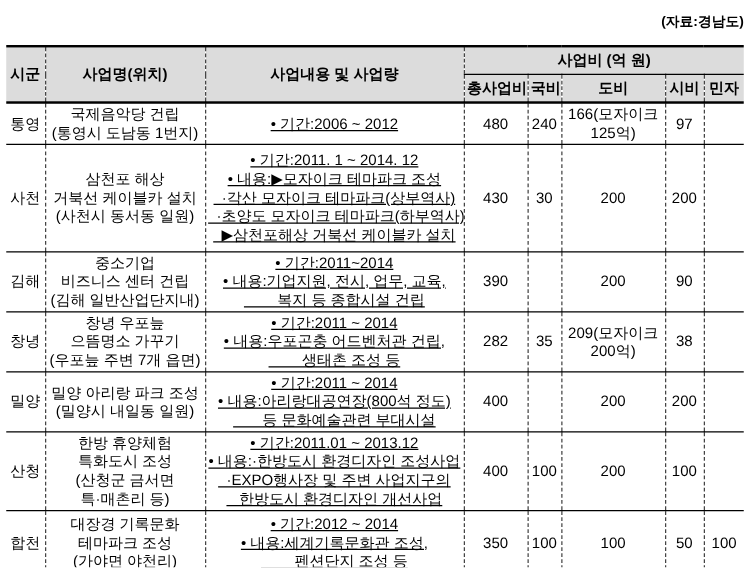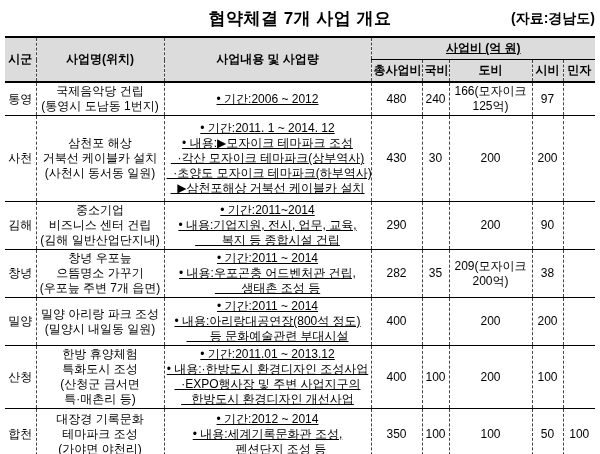--- a/index.html
+++ b/index.html
@@ -23,21 +23,21 @@
     width: 100%;
     text-align: center;
     font-size: 17px;
     font-weight: bold;
     letter-spacing: 0.5px;
   }
   .source {
     position: absolute;
     top: 10px;
     right: 5px;
-    font-size: 14px;
+    font-size: 11px;
     font-weight: bold;
   }
   table.info {
     position: absolute;
     top: 36px;
     left: 5px;
     width: 590px;
     border-collapse: collapse;
     table-layout: fixed;
     border-top: 2px solid #000;
@@ -55,39 +55,38 @@
     overflow: hidden;
   }
   table.info th:first-child, table.info td:first-child { border-left: none; }
   table.info th:last-child,  table.info td:last-child  { border-right: none; }
   thead th {
     background: #dcdcdc;
     font-weight: bold;
     font-size: 12.5px;
   }
   thead { border-bottom: 2.5px solid #000; }
-  th.cost-group { border-bottom: 1.5px solid #000; height: 19px; text-decoration: underline; }
+  th.cost-group { border-bottom: 1.5px solid #000; height: 19px; }
   thead tr.sub th { height: 19px; }
   tbody tr { border-bottom: 1.5px solid #000; }
   td.name { font-size: 12px; margin-top: 33px; }
   td.content {
     text-align: left;
     font-size: 11.5px;
     padding-left: 4px;
     text-decoration: underline;
   }
   td.num { font-size: 13px; }
   td.prov { font-size: 12px; margin-left: 35px; }
 </style>
 </head>
 <body>
 
 <div class="page">
 
-  <div class="title">협약체결 7개 사업 개요</div>
   <div class="source">(자료:경남도)</div>
 
   <table class="info">
     <colgroup>
       <col style="width:31px">
         <col style="width:128px">
         <col style="width:207px">
       <col style="width:51px">
         <col style="width:27px">
         <col style="width:83px">
@@ -139,21 +138,21 @@
         <td class="num"></td>
       </tr>
       <tr style="height:48px">
         <td class="region">김해</td>
         <td class="name">중소기업
 비즈니스 센터 건립
 (김해 일반산업단지내)</td>
         <td class="content">• 기간:2011~2014
 • 내용:기업지원, 전시, 업무, 교육,
         복지 등 종합시설 건립</td>
-        <td class="num">290</td>
+        <td class="num">390</td>
         <td class="num"></td>
         <td class="prov">200</td>
         <td class="num">90</td>
         <td class="num"></td>
       </tr>
       <tr style="height:46px">
         <td class="region">창녕</td>
         <td class="name">창녕 우포늪
 으뜸명소 가꾸기
 (우포늪 주변 7개 읍면)</td>

